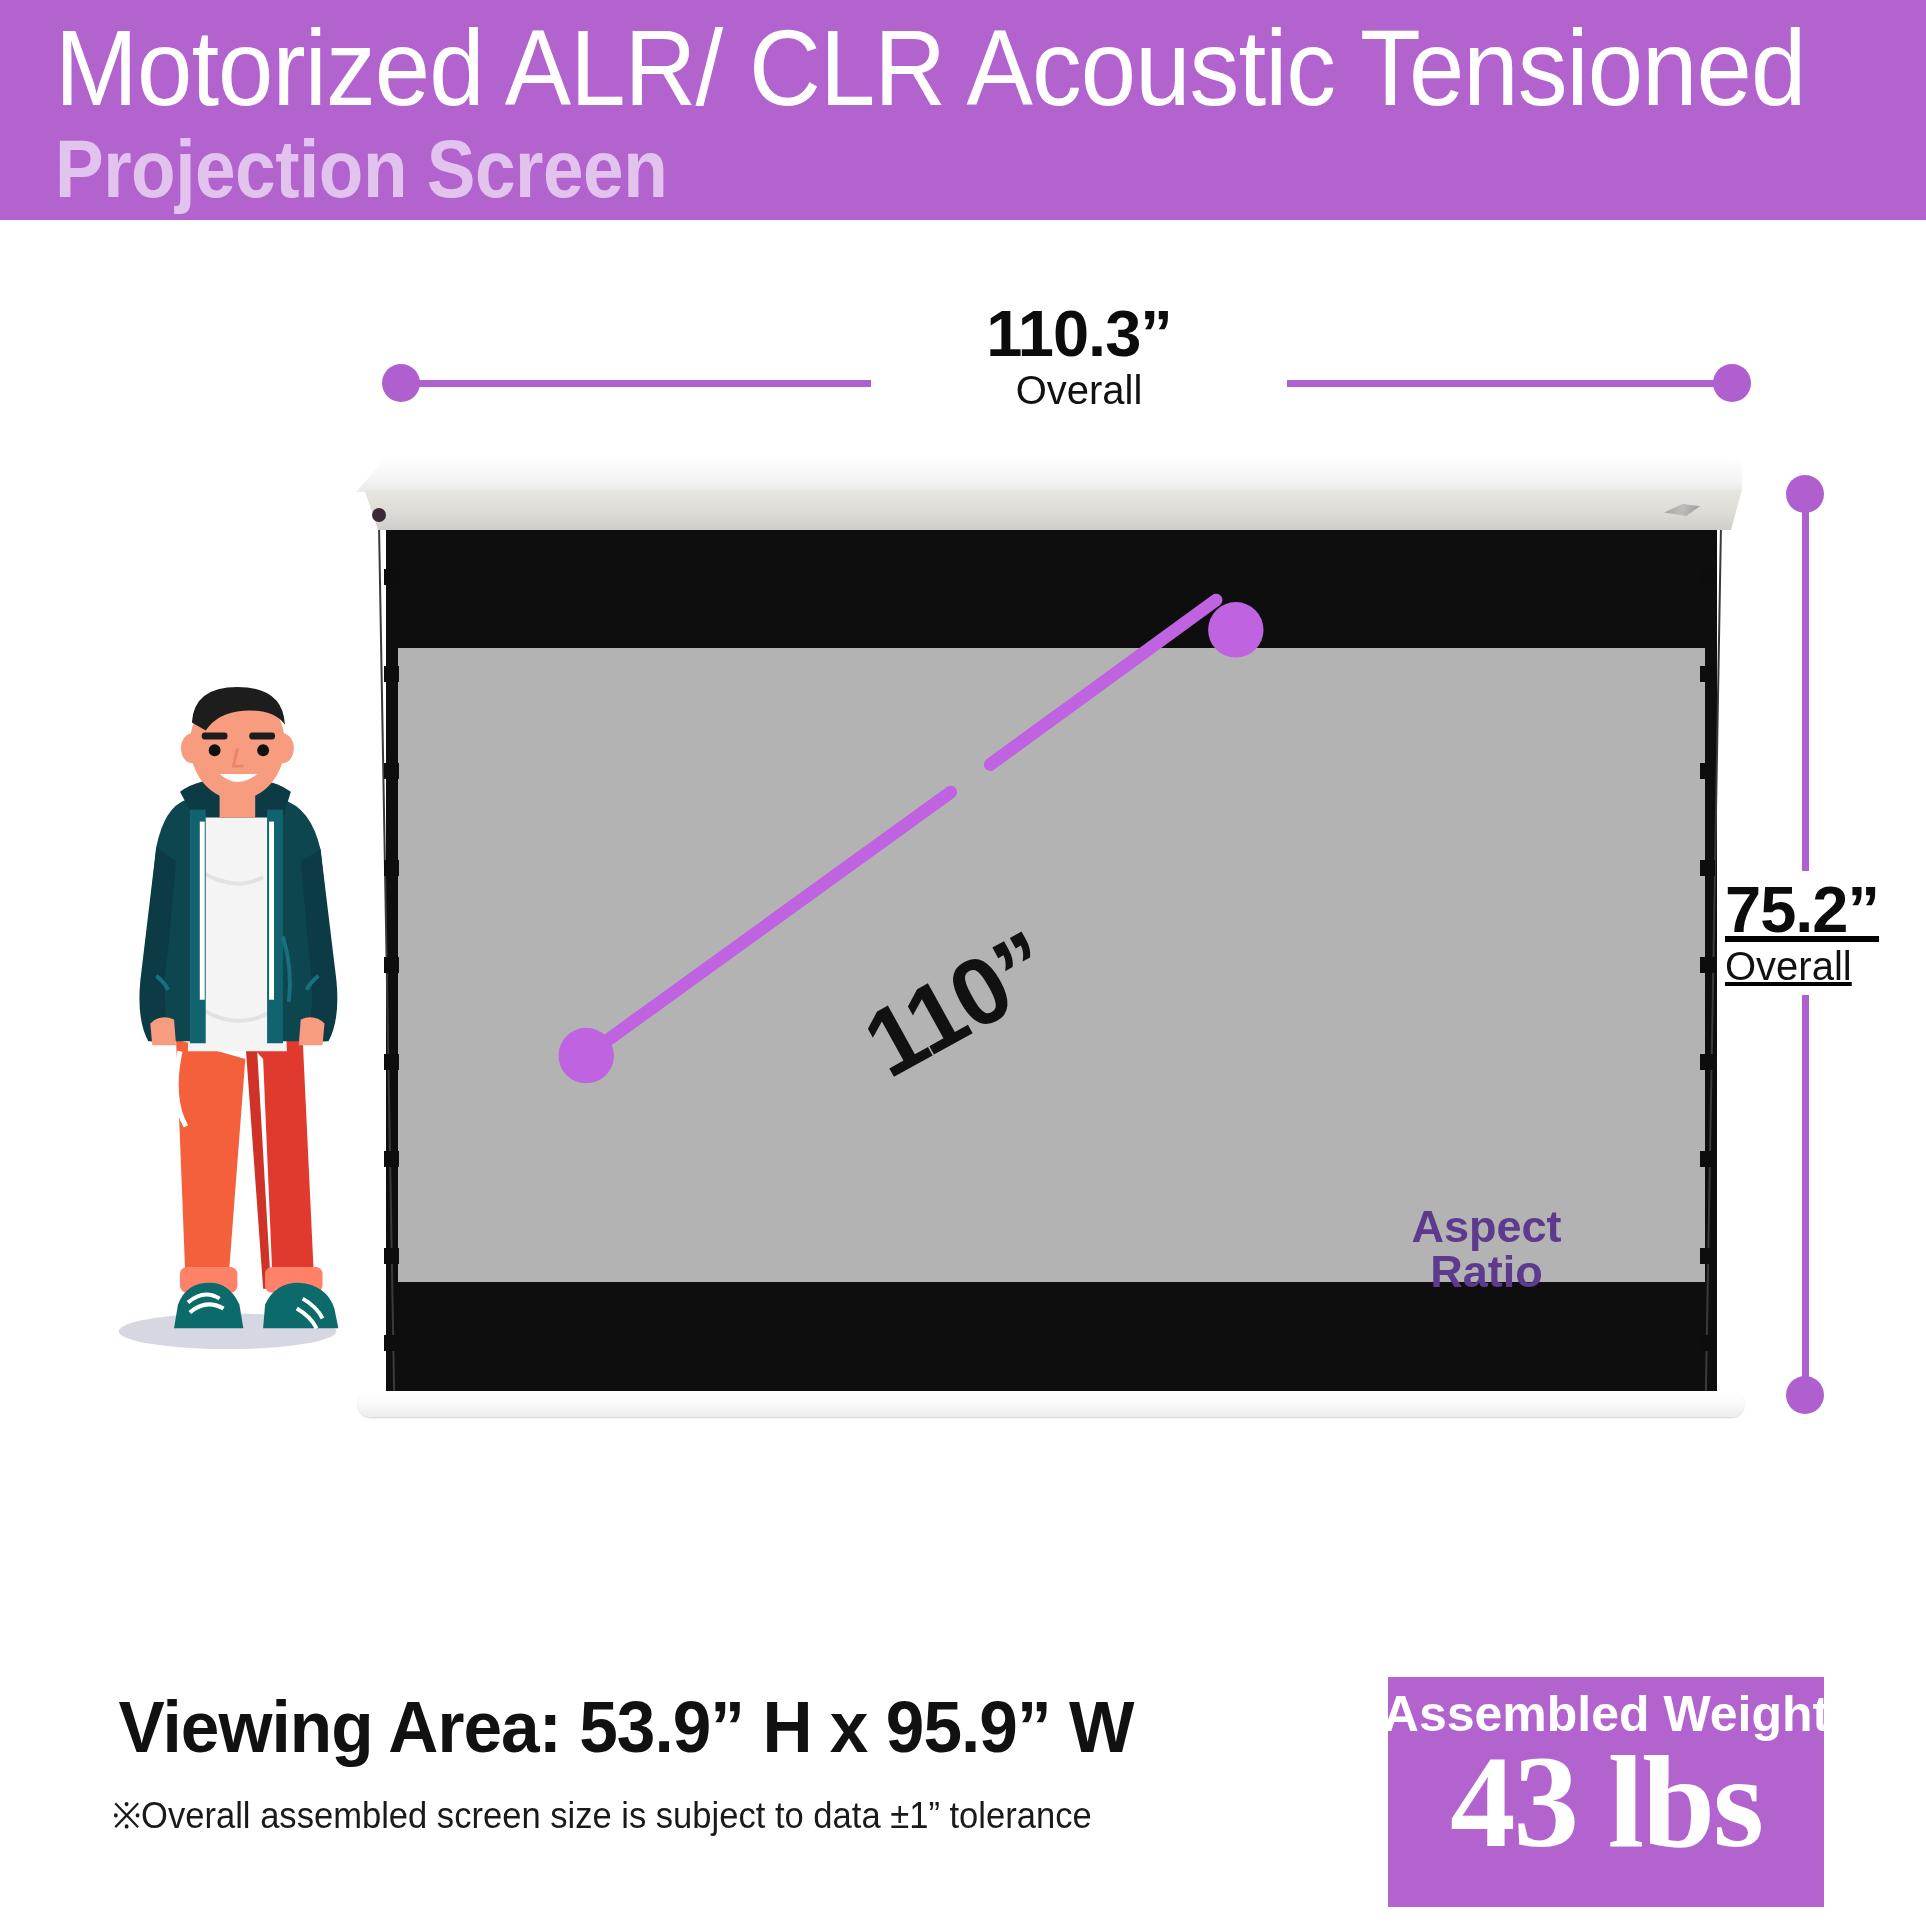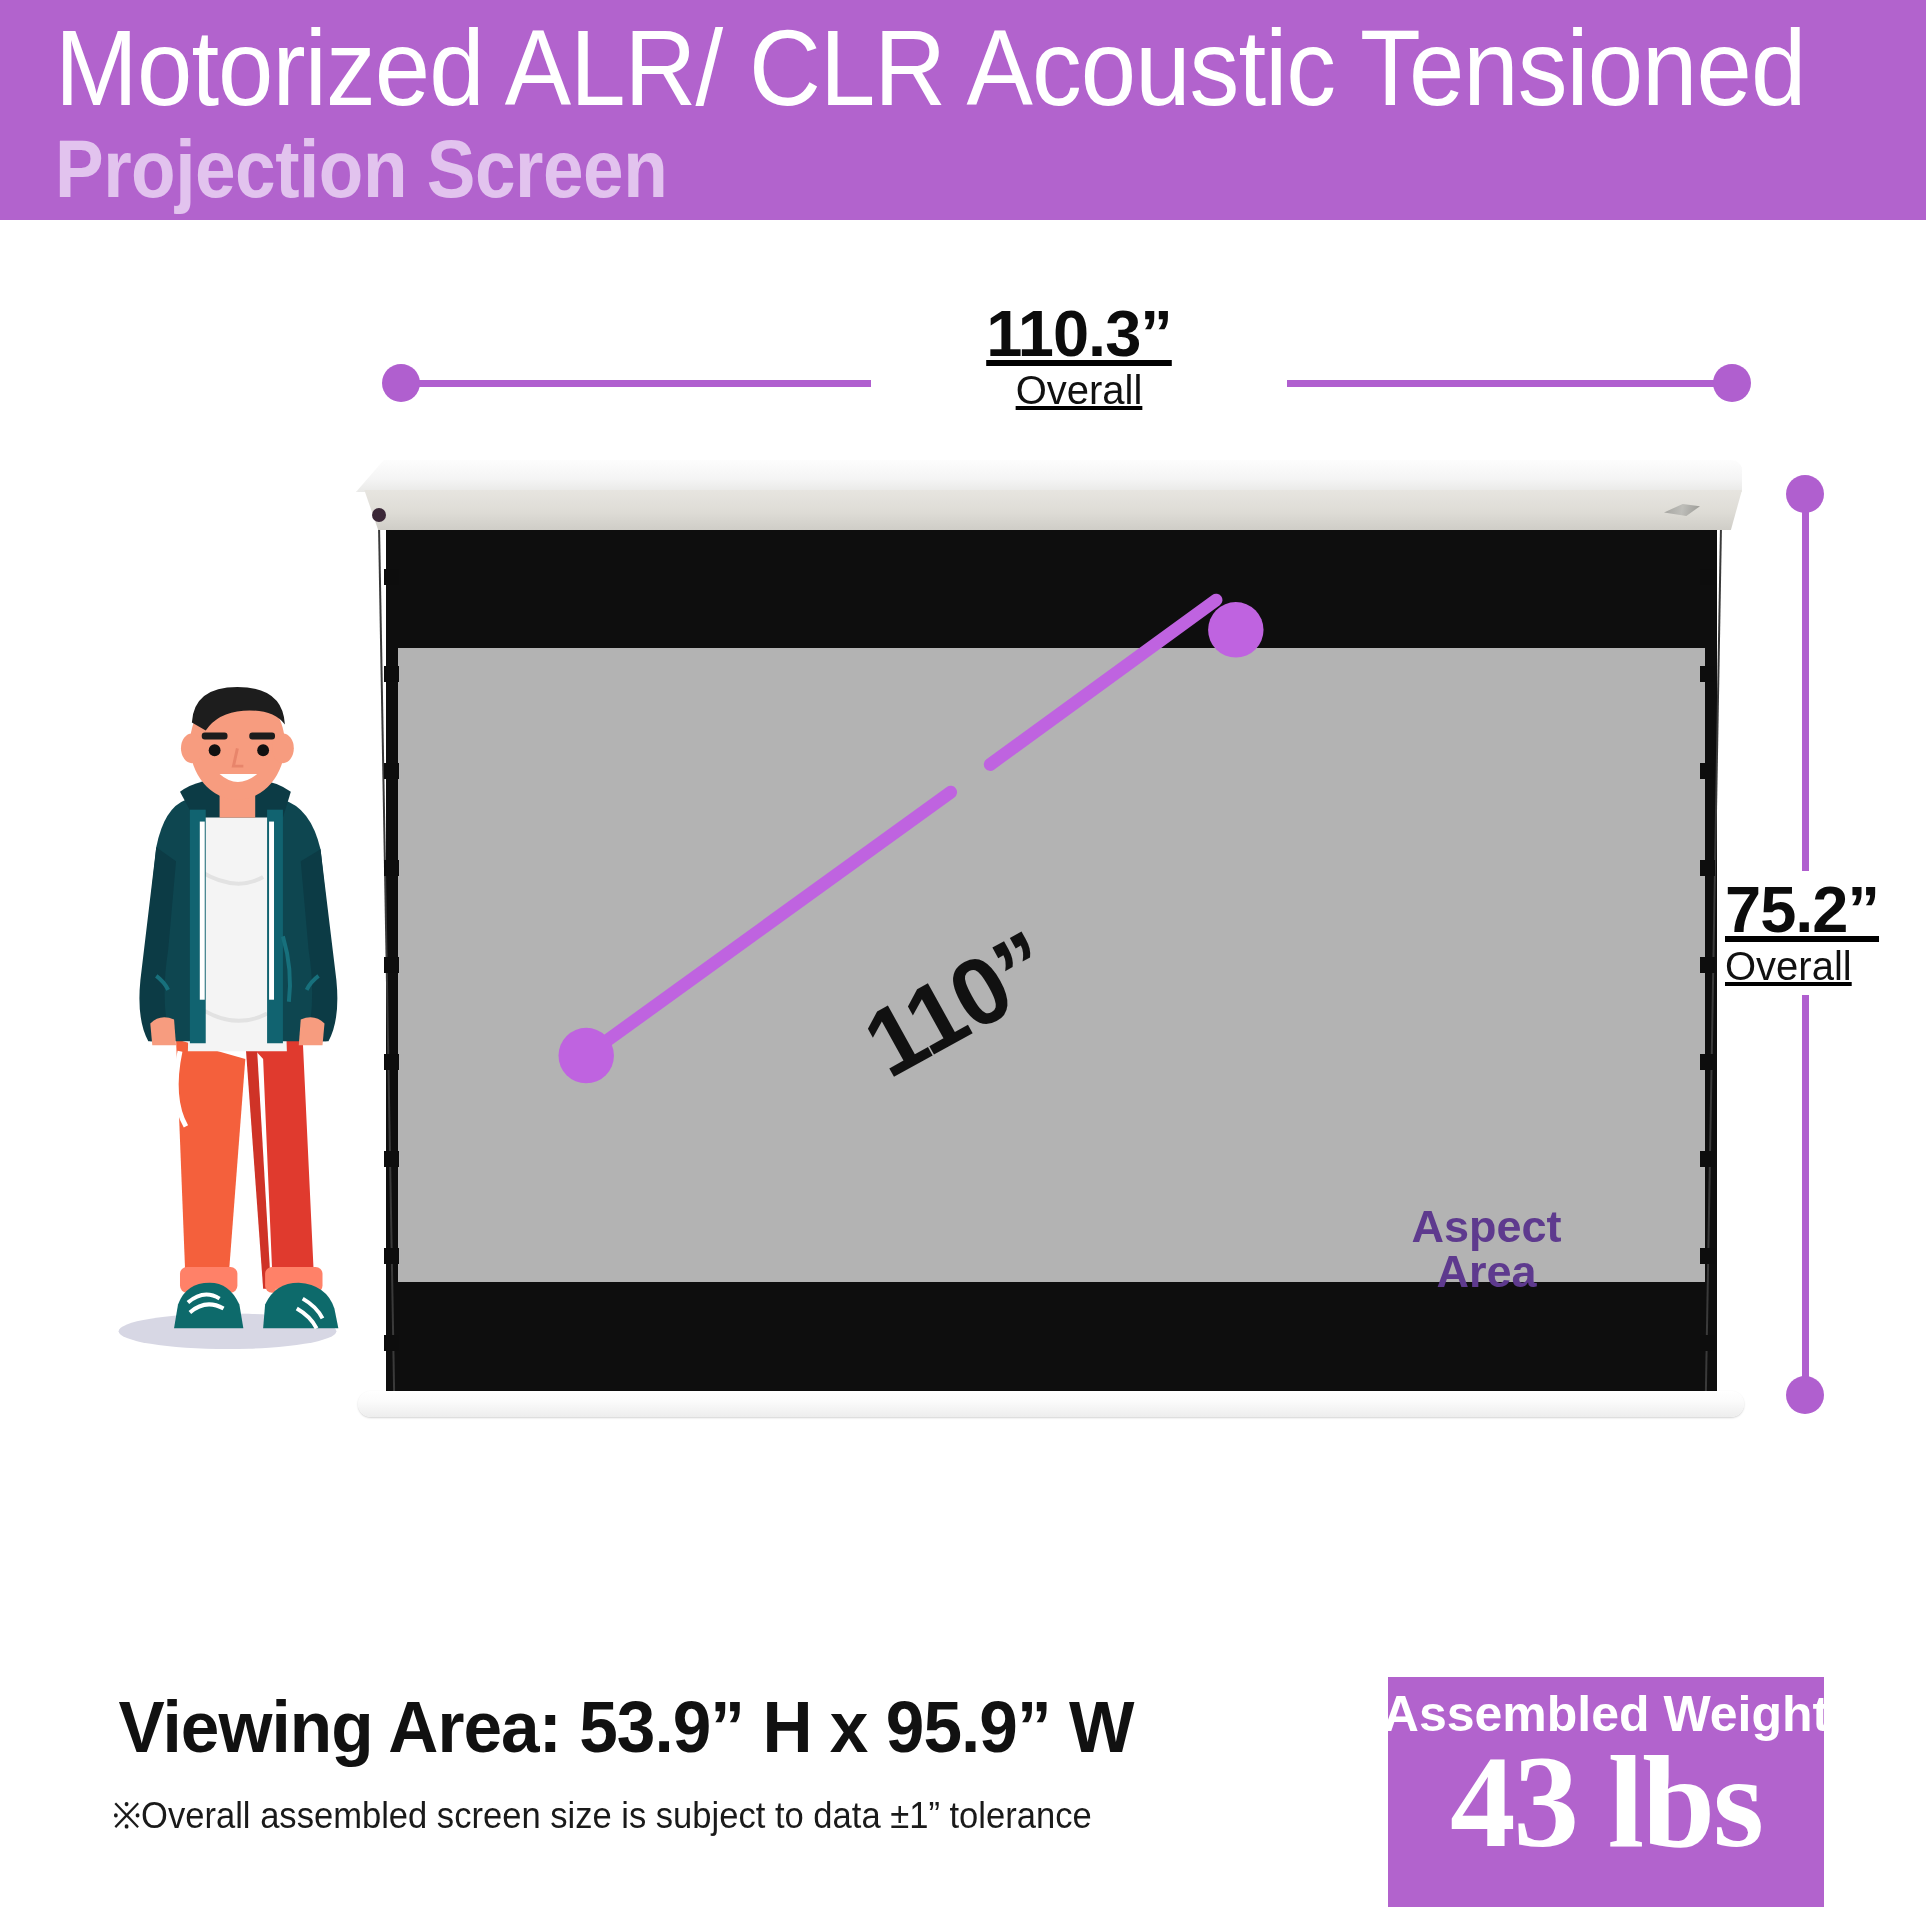--- a/index.html
+++ b/index.html
@@ -28,21 +28,21 @@
   
   #width-dimension{ position:absolute; left:382px; top:376px; width:1368px; height:14px; }
   #width-dim-line{
     position:absolute; left:18px; top:4px; width:1333px; height:7px; background:#b05fcf;
   }
   .dim-dot{ position:absolute; width:38px; height:38px; border-radius:50%; background:#b05fcf; }
   #width-dot-left{ left:0px; top:-12px; }
   #width-dot-right{ left:1331px; top:-12px; }
   #width-label-box{
     position:absolute; left:871px; top:297px; width:416px; text-align:center;
-    background:#ffffff; padding:4px 24px;text-decoration:underline;
+    background:#ffffff; padding:4px 24px;
   }
   #width-value{
     font-family:"Liberation Sans Narrow","Liberation Sans",sans-serif;
     font-size:65px; font-weight:700; color:#0c0c0c; line-height:1.0; letter-spacing:-1px;
   }
   #width-sublabel{
     font-family:"Liberation Sans","Liberation Sans",sans-serif;
     font-size:40px; font-weight:400; color:#111111; line-height:1.12; margin-top:2px;
   }
 
@@ -255,21 +255,21 @@
 
 <svg id="diagonal-measure" viewBox="0 0 1946 1946">
   <line x1="592" y1="1066" x2="960" y2="800" stroke="#bf63e0" stroke-width="13" stroke-linecap="round"></line>
   <line x1="1228" y1="606" x2="1000" y2="772" stroke="#bf63e0" stroke-width="13" stroke-linecap="round"></line>
   <circle cx="592" cy="1066" r="28" fill="#bf63e0"></circle>
   <circle cx="1248" cy="636" r="28" fill="#bf63e0"></circle>
 </svg>
 <div id="diagonal-label">110”</div>
 
 <div id="aspect-ratio-block">
-  <div id="aspect-ratio-label">Aspect Area</div>
+  <div id="aspect-ratio-label">Aspect Ratio</div>
 </div>
 
 <svg id="person-illustration" viewBox="0 0 320 680">
   <ellipse cx="160" cy="655" rx="110" ry="18" fill="#d7d7e4"></ellipse>
 
   <path d="M108 360 L118 615 L160 615 L178 380 Z" fill="#f4603c"></path>
   <path d="M178 360 L196 380 L206 615 L248 615 L236 360 Z" fill="#e03a2e"></path>
   <path d="M178 362 L190 372 L204 612 L196 612 Z" fill="#cf3327"></path>
   <path d="M112 372 Q102 420 118 448" stroke="#ffffff" stroke-width="5" fill="none"></path>
 

